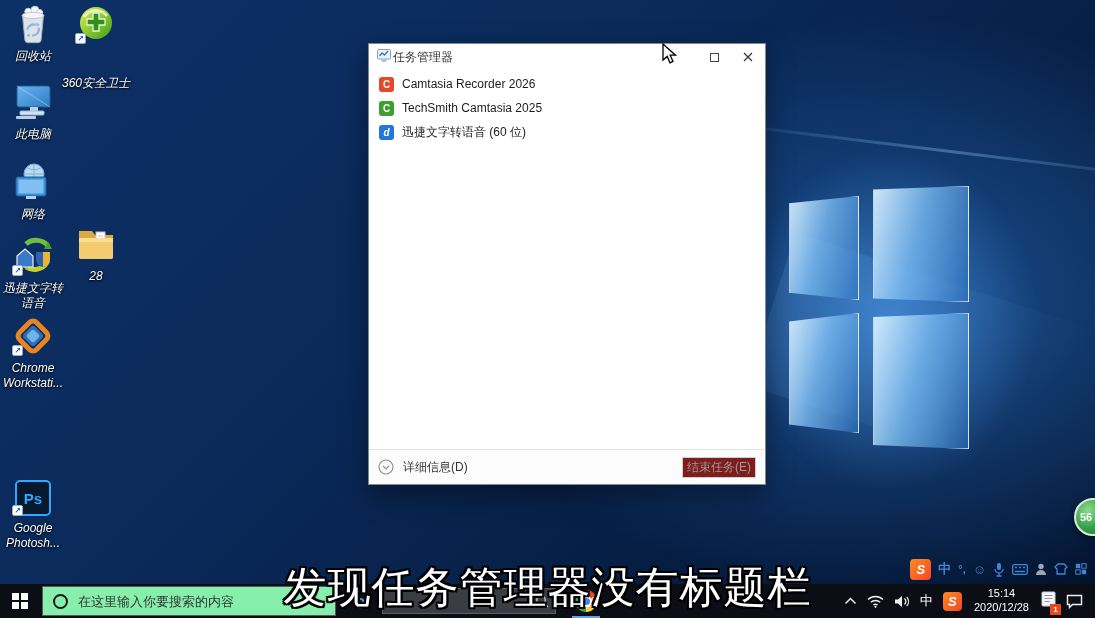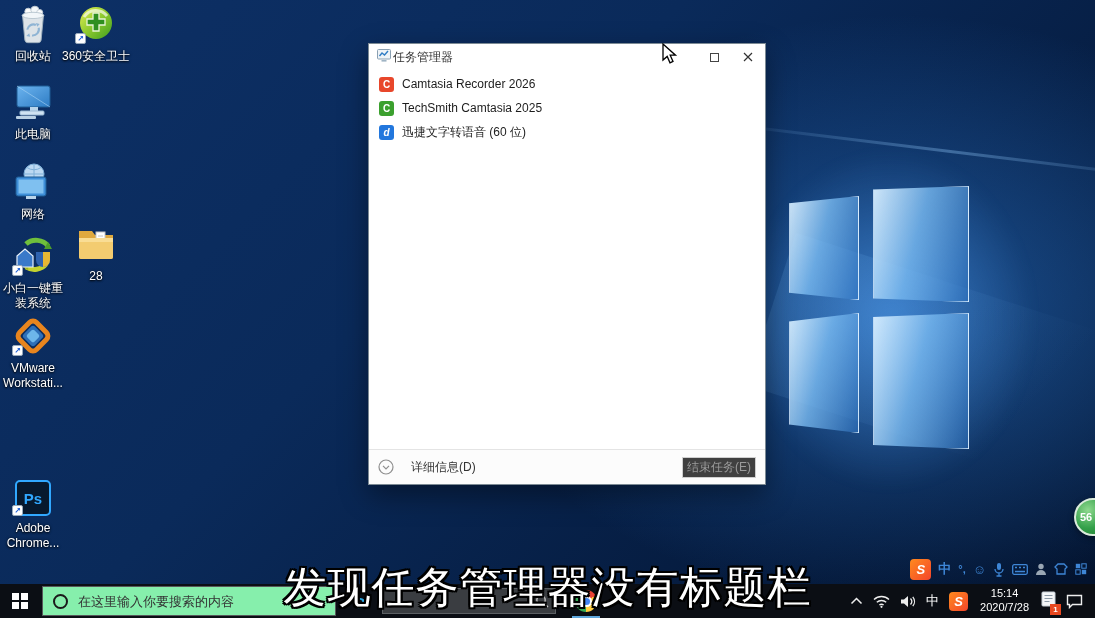--- a/index.html
+++ b/index.html
@@ -18,22 +18,22 @@
     border:1px solid rgba(225,242,255,.75); box-shadow:0 0 26px 5px rgba(100,180,255,.45); }
   .pane-tl { left:0; top:10px; width:70px; height:104px; clip-path:polygon(0 7%,100% 0,100% 100%,0 93%); }
   .pane-tr { left:84px; top:0; width:96px; height:116px; clip-path:polygon(0 3%,100% 0,100% 100%,0 97%); }
   .pane-bl { left:0; top:127px; width:70px; height:120px; clip-path:polygon(0 7%,100% 0,100% 100%,0 93%); }
   .pane-br { left:84px; top:127px; width:96px; height:136px; clip-path:polygon(0 3%,100% 0,100% 100%,0 97%); }
 
   
   .dicon { position:absolute; width:64px; display:flex; flex-direction:column; align-items:center; gap:3px; }
   .dicon .art { position:relative; width:42px; height:40px; display:flex; align-items:center; justify-content:center; }
   .dicon .lbl { font-size:12px; color:#fff; text-align:center; line-height:1.25; max-width:62px;
-    text-shadow:0 1px 2px rgba(0,0,0,.95), 0 0 3px rgba(0,0,0,.6); }
-  .dicon .lbl.nowrap { white-space:nowrap; max-width:none; }
+    text-shadow:0 1px 2px rgba(0,0,0,.95), 0 0 3px rgba(0,0,0,.6);font-style:italic; }
+  .dicon .lbl.nowrap { white-space:nowrap; max-width:none;margin-top:27px; }
   .sc-arrow { position:absolute; left:0; bottom:2px; width:11px; height:11px; background:#fff; border:1px solid #9ab;
     border-radius:2px; font-size:8px; line-height:9px; text-align:center; color:#1d5fd6; font-weight:bold; }
   .ps-box { width:36px; height:36px; background:#07192e; border:2px solid #31a8ff; border-radius:5px;
     color:#31a8ff; font-weight:bold; font-size:15px; display:flex; align-items:center; justify-content:center; }
 
   .accel-ball { position:absolute; right:-17px; top:498px; width:38px; height:38px; border-radius:50%;
     background:radial-gradient(circle at 35% 30%, #8ed98e, #34a04a 55%, #1f7c31); border:2px solid #dcecdc;
     color:#fff; font-size:11px; font-weight:bold; display:flex; align-items:center; justify-content:center;
     box-shadow:0 2px 6px rgba(0,0,0,.4); z-index:5; padding-right:14px; }
 
@@ -52,22 +52,22 @@
     color:#fff; font-size:10px; font-weight:bold; flex:0 0 auto; }
   .ico-recorder { background:#e8472b; }
   .ico-camtasia { background:#3ba02e; }
   .ico-xunjie { background:#2277dd; font-style:italic; }
   .chrome-ico { position:relative; width:15px; height:15px; border-radius:50%; flex:0 0 auto;
     background:conic-gradient(from 0deg, #ea4335 0 60deg, #ffcd40 60deg 180deg, #34a853 180deg 300deg, #ea4335 300deg 360deg); }
   .chrome-ico i { position:absolute; left:3.5px; top:3.5px; width:8px; height:8px; border-radius:50%; background:#fff; }
   .chrome-ico i b { position:absolute; left:1.5px; top:1.5px; width:5px; height:5px; border-radius:50%; background:#4285f4; }
   .tm-footer { position:absolute; left:0; right:0; bottom:0; height:35px; border-top:1px solid #e4e4e4;
     background:#fcfcfc; display:flex; align-items:center; padding:0 9px; }
-  .details { display:flex; align-items:center; gap:17px; font-size:12px; color:#333; }
-  .endtask-btn { margin-left:auto; width:74px; height:21px; background:#404040; border:1px solid #cfcfcf;
+  .details { display:flex; align-items:center; gap:9px; font-size:12px; color:#333; }
+  .endtask-btn { margin-left:auto; width:74px; height:21px; background:#7f1d1d; border:1px solid #cfcfcf;
     color:#9b9b9b; font-size:12px; display:flex; align-items:center; justify-content:center; }
 
   
   .taskbar { position:absolute; left:0; bottom:0; width:1095px; height:34px; background:#0b0e14; z-index:40; }
   .tb-slot { position:absolute; top:0; height:34px; display:flex; align-items:center; justify-content:center; }
   .start { left:0; width:40px; }
   .winflag { display:grid; grid-template-columns:7px 7px; grid-template-rows:7px 7px; gap:1.5px; }
   .winflag span { background:#fff; }
   .tb-search { position:absolute; left:42px; top:2px; width:294px; height:30px; background:#86efac; border:1px solid #56585a;
     display:flex; align-items:center; gap:10px; padding:0 10px; }
@@ -198,21 +198,21 @@
         <path d="M14 8 a14 12 0 0 1 22 2" stroke="#6fbf3c" stroke-width="5" fill="none"></path>
         <path d="M36 6 l4 7 -8 0 z" fill="#4d9e2a"></path>
         <path d="M34 28 a14 12 0 0 1 -20 3" stroke="#c3d22f" stroke-width="5" fill="none"></path>
         <path d="M16 34 l-6 -4 7 -4 z" fill="#9eb325"></path>
         <path d="M5 20 l8 -7 8 7 v11 h-16 z" fill="#3a79c9" stroke="#e8f0fa" stroke-width="1.2"></path>
         <path d="M24 16 h14 v8 a7 7 0 0 1 -7 7 a7 7 0 0 1 -7 -7 z" fill="#2e62b0"></path>
         <path d="M31 16 h7 v8 a7 7 0 0 1 -7 7 z" fill="#e8b733"></path>
       </svg></span>
       <span class="sc-arrow">↗</span>
     </div>
-    <div class="lbl">小白一键重装系统</div>
+    <div class="lbl">迅捷文字转语音</div>
   </div>
 
   <div class="dicon" style="left:64px;top:226px;">
     <div class="art">
         <span>
       <svg width="40" height="36" viewBox="0 0 40 36">
         <path d="M3 5 h13 l3 4 h18 v22 a2 2 0 0 1 -2 2 h-30 a2 2 0 0 1 -2 -2 Z" fill="#dfa93f"></path>
         <rect x="20" y="6" width="9" height="22" fill="#fff" stroke="#c8c8c8"></rect>
         <path d="M22 10 h5 M22 13 h5 M22 16 h5" stroke="#c4c4c4"></path>
         <path d="M3 12 h34 v19 a2 2 0 0 1 -2 2 h-30 a2 2 0 0 1 -2 -2 z" fill="#f3cc70"></path>
@@ -225,30 +225,30 @@
   <div class="dicon" style="left:1px;top:318px;">
     <div class="art">
         <span>
       <svg width="42" height="42" viewBox="0 0 42 42">
         <rect x="13" y="13" width="16" height="16" rx="3" transform="rotate(45 21 21)" fill="#2e6fb8"></rect>
         <rect x="9" y="9" width="24" height="24" rx="5" transform="rotate(45 21 21)" fill="none" stroke="#e8851e" stroke-width="5"></rect>
         <rect x="16" y="16" width="10" height="10" rx="2" transform="rotate(45 21 21)" fill="#6db6ea"></rect>
       </svg></span>
       <span class="sc-arrow">↗</span>
     </div>
-    <div class="lbl">VMware Workstati...</div>
+    <div class="lbl">Chrome Workstati...</div>
   </div>
 
 
   <div class="dicon" style="left:1px;top:478px;">
     <div class="art">
       <span class="ps-box">Ps</span>
       <span class="sc-arrow">↗</span>
     </div>
-    <div class="lbl">Adobe Chrome...</div>
+    <div class="lbl">Google Photosh...</div>
   </div>
 
   <div class="accel-ball">
     <span>56</span>
   </div>
 
   <div class="tm-window">
     <div class="tm-titlebar">
       <span>
         <svg width="14" height="13" viewBox="0 0 14 13">
@@ -352,21 +352,21 @@
           <path d="M12.8 1.8 a7.5 7.5 0 0 1 0 9.4" fill="none" stroke="#eee" stroke-width="1.3"></path>
         </svg>
       </div>
       <div class="tray-item ime-zh">中</div>
       <div class="tray-item">
         <span class="sogou-sq">S</span>
       </div>
       <div class="tray-item clock">
         <div>
             <div>15:14</div>
-        <div>2020/7/28</div>
+        <div>2020/12/28</div>
           </div>
       </div>
       <div class="tray-item">
         <span class="notif-wrap">
           <svg width="15" height="16" viewBox="0 0 15 16">
             <rect x="1" y="1" width="13" height="14" rx="1" fill="#f4f6f8" stroke="#c8d0d8"></rect>
             <path d="M3.5 4.5 h8 M3.5 7.5 h8 M3.5 10.5 h5" stroke="#8a98a6" stroke-width="1.2"></path>
           </svg>
           <span class="notif-badge">1</span>
         </span>

